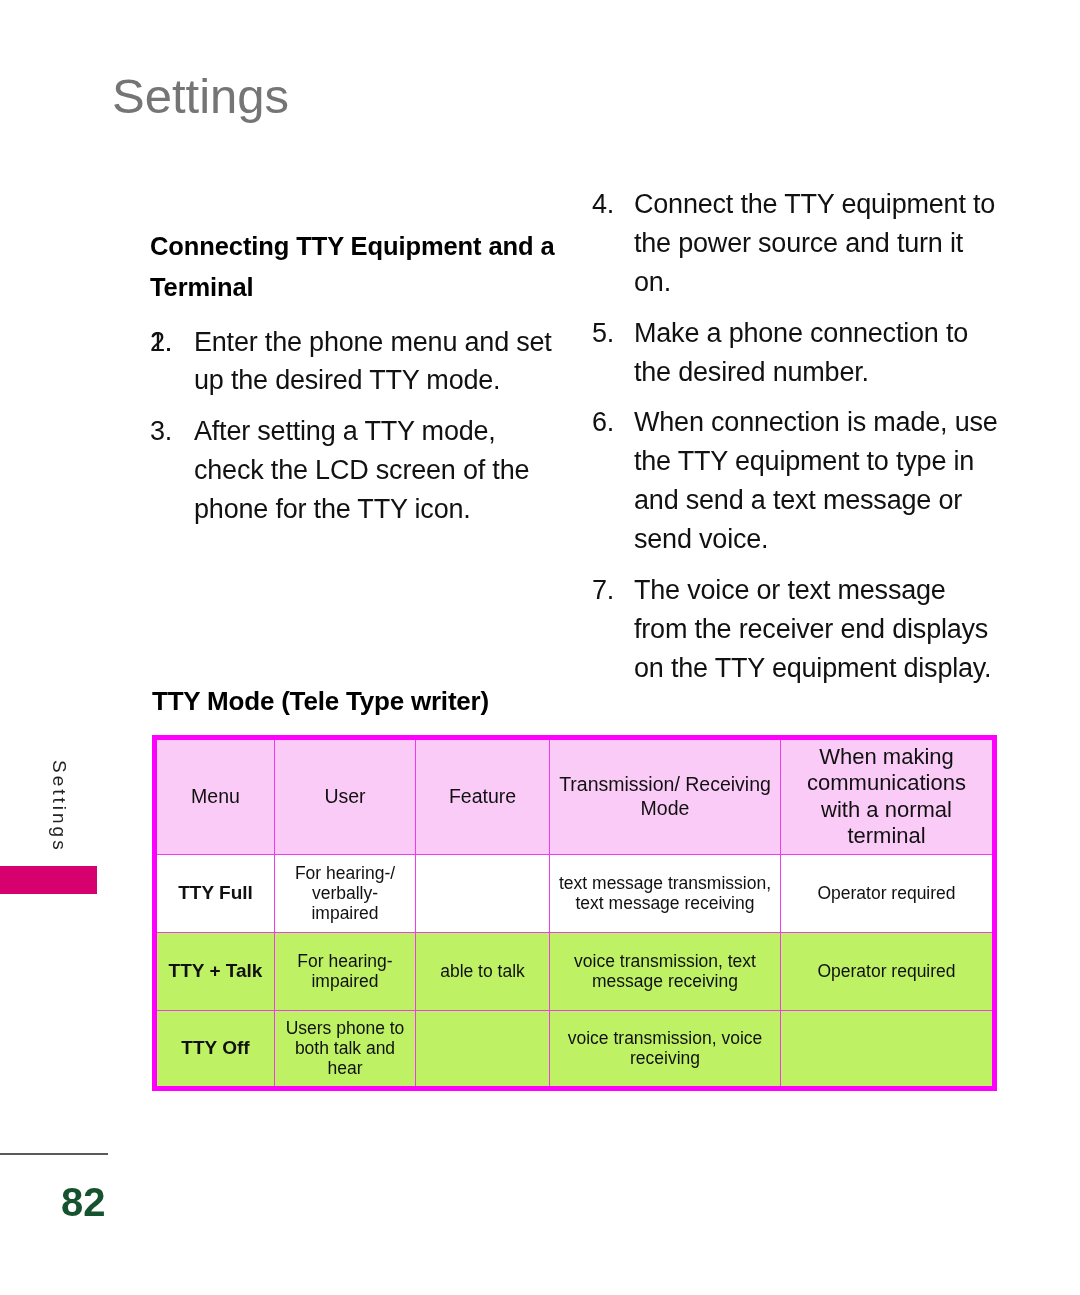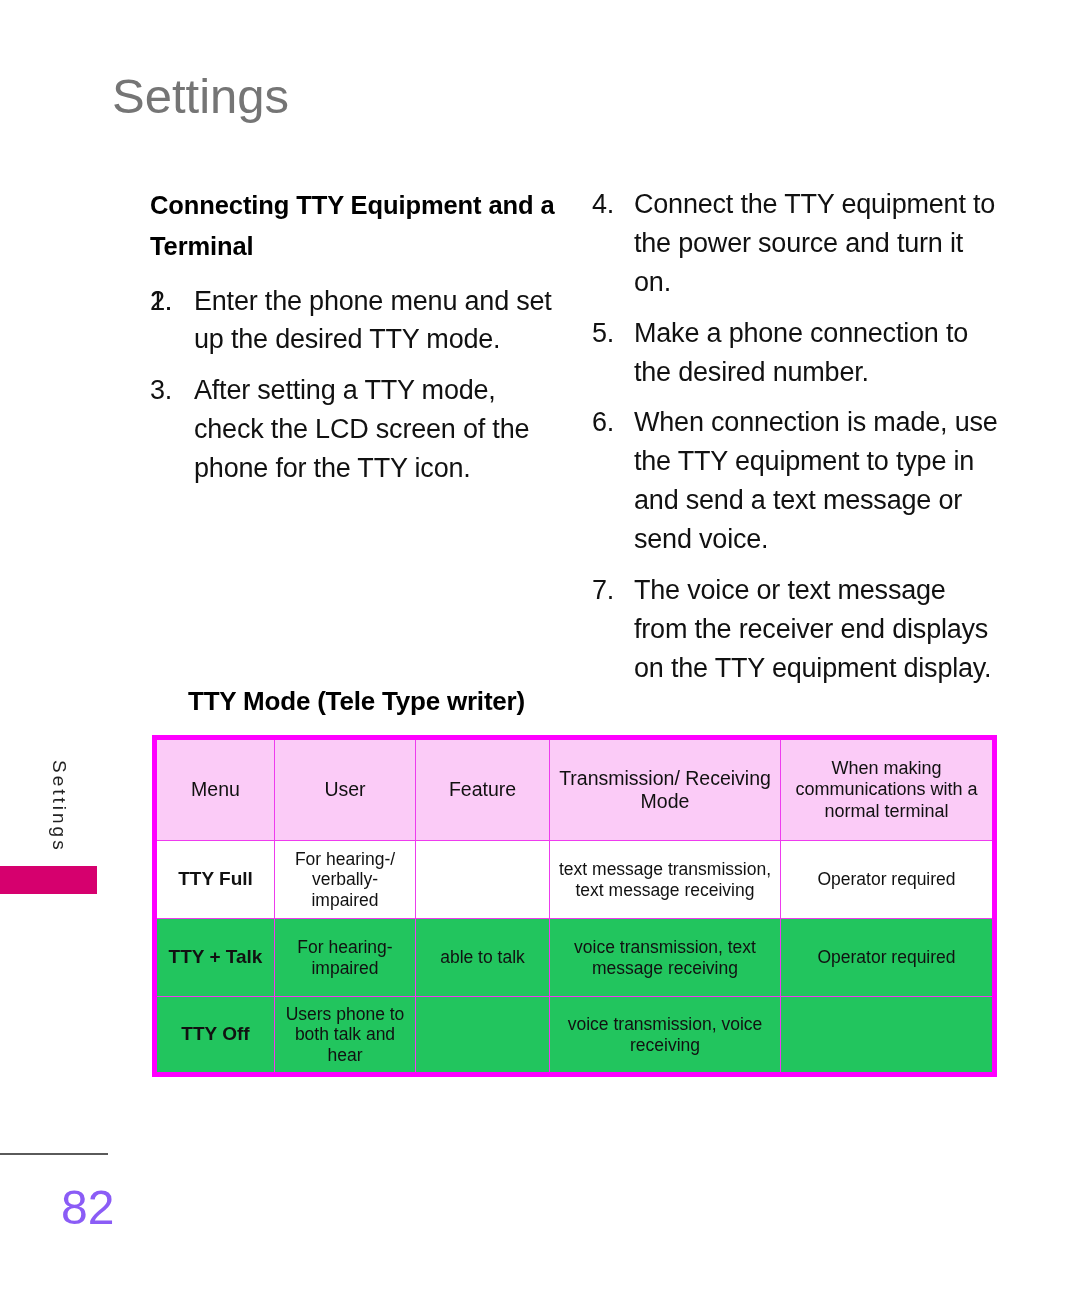--- a/index.html
+++ b/index.html
@@ -56,31 +56,31 @@
     left: 0;
     top: 1153px;
     width: 108px;
     height: 0;
     border-top: 2px solid #5a5a5a;
   }
   #page-number {
     position: absolute;
     left: 61px;
     top: 1180px;
-    font-size: 48px;
-    font-weight: 400;
-    color: #8b5cf6;
+    font-size: 40px;
+    font-weight: 700;
+    color: #14532d;
   }
 
   
   .col {
     position: absolute;
     top: 185px;
   }
-  #col-left  { left: 150px; width: 406px; }
+  #col-left  { left: 150px; width: 406px; margin-top: 41px; }
   #col-right { left: 592px; width: 412px; }
 
   .section-head {
     font-size: 25.5px;
     font-weight: bold;
     line-height: 1.62;
     margin: 0 0 14px 0;
     color: #000;
     letter-spacing: -0.1px;
   }
@@ -110,21 +110,20 @@
 
   
   #tty-heading {
     position: absolute;
     left: 152px;
     top: 686px;
     font-size: 26px;
     font-weight: bold;
     color: #000;
     letter-spacing: -0.2px;
-    margin-left: 36px;
   }
 
   
   #tty-table-wrap {
     position: absolute;
     left: 152px;
     top: 735px;
     width: 840px;
   }
   table.tty {
@@ -144,24 +143,24 @@
     color: #111;
   }
   table.tty thead th {
     background: #fbcbf7;
     height: 92px;
     font-size: 19.5px;
     font-weight: normal;
     line-height: 1.2;
   }
   table.tty thead th.small-head {
-    font-size: 18px;
+    font-size: 22px;
   }
   table.tty tbody tr { height: 78px; }
-  table.tty tbody tr.shade td { background: #22c55e; }
+  table.tty tbody tr.shade td { background: #bef264; }
   table.tty tbody tr.plain td { background: #ffffff; }
   table.tty td.menu {
     font-weight: bold;
     font-size: 19px;
   }
   table.tty td.wide { font-size: 17.5px; }
 
   
   col.c1 { width: 120px; }
   col.c2 { width: 141px; }

